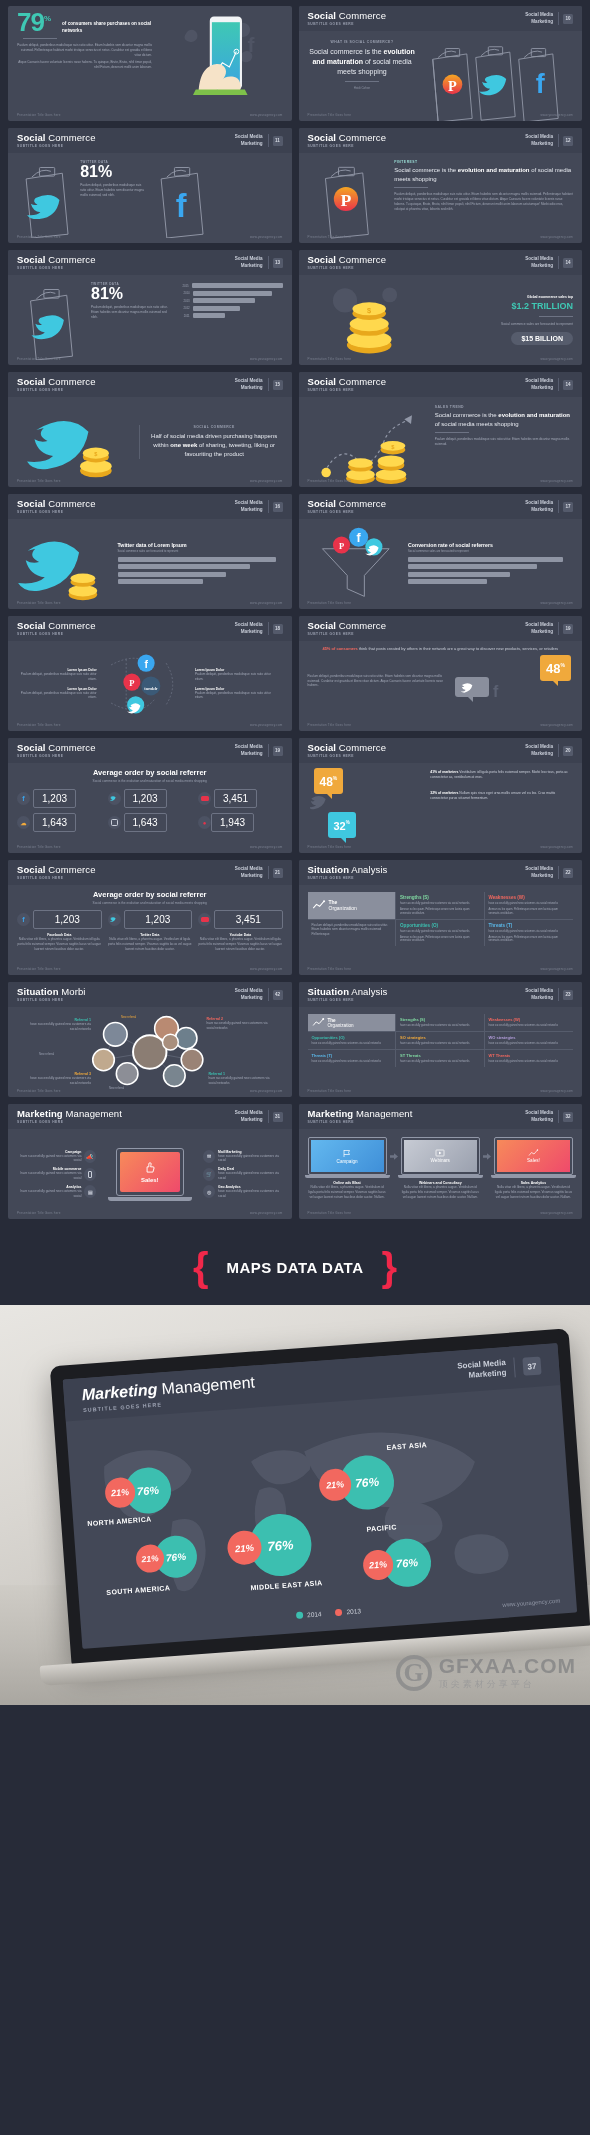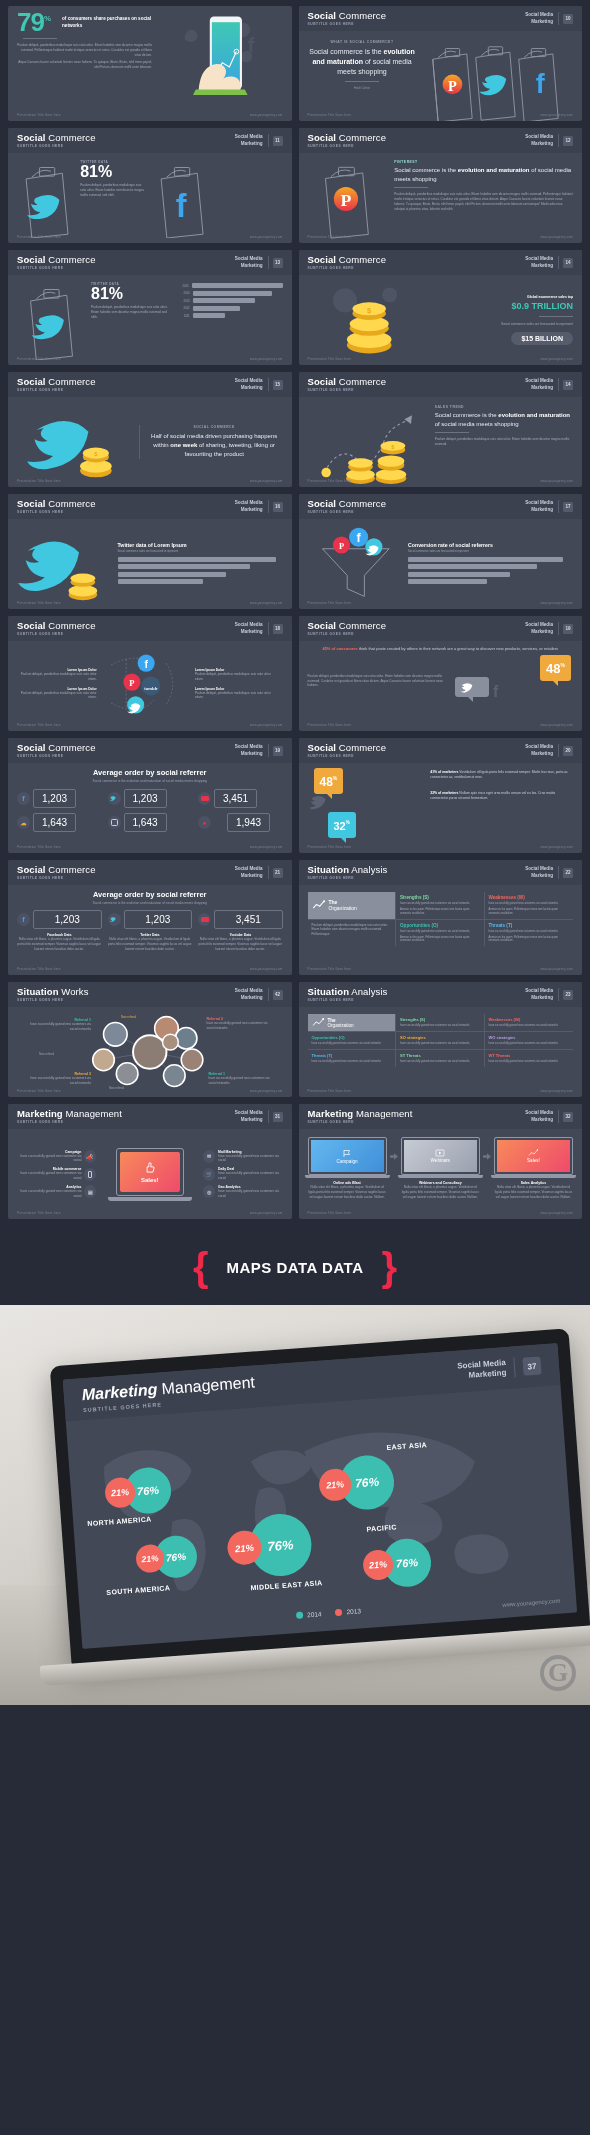--- a/index.html
+++ b/index.html
@@ -223,21 +223,21 @@
 </style>
 </head>
 <body>
 
 <div class="deck">
 
   <div class="slide">
     <div class="slide-body">
       <div style="display:flex;gap:6px;">
         <div style="width:52%;">
-          <div style="display:flex;align-items:flex-start;gap:12px;">
+          <div style="display:flex;align-items:flex-end;gap:12px;">
             <div class="big-num"><span>79</span><span class="pct-sm">%</span></div>
             <div style="font-size:4.6px;font-weight:700;color:#fff;line-height:1.5;padding-top:5px;">of consumers share purchases on social networks</div>
           </div>
           <div class="hr-s" style="margin-left:6px;"></div>
           <div class="body-txt" style="text-align:right;">Paulum deliquit, ponderibus modulisque suis ratio utitur. Etiam habebis sem dicantur magna mollis euismod. Pellentesque habitant morbi tristique senectus et netus. Curabitur est gravida et libero vitae dictum.</div>
           <div class="body-txt" style="text-align:right;margin-top:2px;">Atque Caesaris facere voluntate licereis rarae habens. Tu quisque, Brute, Bruto, nihil timor populi, nihil Fictum, deserunt mollit anim laborum.</div>
         </div>
         <div style="width:48%;position:relative;">
           <svg viewBox="0 0 130 120" style="width:100%;height:84px;">
             <g fill="#4f5464">
@@ -505,21 +505,21 @@
             <ellipse cx="48" cy="64" rx="24" ry="9" fill="#ffd84d"></ellipse>
             <ellipse cx="48" cy="52" rx="21" ry="8" fill="#e8a81c"></ellipse>
             <ellipse cx="48" cy="47" rx="21" ry="8" fill="#ffd84d"></ellipse>
             <ellipse cx="48" cy="36" rx="18" ry="7" fill="#e8a81c"></ellipse>
             <ellipse cx="48" cy="31" rx="18" ry="7" fill="#ffd84d"></ellipse>
             <text x="48" y="35" text-anchor="middle" fill="#e8a81c" font-size="8" font-weight="700">$</text>
           </g>
         </svg>
         <div style="flex:1;text-align:right;">
           <div style="font-size:3.4px;font-weight:700;color:#fff;">Global ecommerce sales top</div>
-          <div style="font-size:9px;font-weight:700;color:#3fc8b4;margin-top:2px;">$0.9 TRILLION</div>
+          <div style="font-size:9px;font-weight:700;color:#3fc8b4;margin-top:2px;">$1.2 TRILLION</div>
           <div class="hr-s" style="margin:5px 0 5px auto;"></div>
           <div style="font-size:3.2px;color:#a2a8b7;line-height:1.4;">Social commerce sales are forecasted to represent</div>
           <div style="margin-top:3px;display:inline-block;background:#565c6c;border-radius:9px;padding:3px 10px;font-size:7px;font-weight:700;color:#fff;">$15 BILLION</div>
         </div>
       </div>
       <div class="slide-foot">
           <span>Presentation Title Goes here</span>
           <span>www.youragency.com</span>
         </div>
     </div>
@@ -857,21 +857,21 @@
               <span style="color:#f0a93c;font-size:6px;">☁</span>
             </div>
             <div class="pill">1,643</div>
           </div>
         <div style="display:flex;align-items:center;gap:3px;">
             <div class="circ-ic">
               <span style="border:1.2px solid #c9ced9;width:7px;height:7px;border-radius:1.5px;display:block;"></span>
             </div>
             <div class="pill">1,643</div>
           </div>
-        <div style="display:flex;align-items:center;gap:16px;">
+        <div style="display:flex;align-items:center;gap:0;">
             <div class="circ-ic">
               <span style="color:#e8334a;font-size:6px;">●</span>
             </div>
             <div class="pill">1,943</div>
           </div>
       </div>
       <div class="slide-foot">
           <span>Presentation Title Goes here</span>
           <span>www.youragency.com</span>
         </div>
@@ -1030,21 +1030,21 @@
       <div class="slide-foot">
           <span>Presentation Title Goes here</span>
           <span>www.youragency.com</span>
         </div>
     </div>
   </div>
 
   <div class="slide">
     <div class="slide-head">
       <div class="sh-titles">
-        <div class="sh-title"><b>Situation</b><span> Works</span></div>
+        <div class="sh-title"><b>Situation</b><span> Morbi</span></div>
         <div class="sh-sub">SUBTITLE GOES HERE</div>
       </div>
       <div class="sh-brand">
         <div class="sh-brand-txt">
             <div>Social Media</div>
             <div>Marketing</div>
           </div>
         <div class="sh-num">42</div>
       </div>
     </div>
@@ -1418,14 +1418,18 @@
           </div>
           <div class="scr-url">www.youragency.com</div>
         </div>
       </div>
       <div class="base"></div>
     </div>
   </div>
 
   <div class="watermark">
     <div class="wm-g">G</div>
+    <div>
+      <div class="wm-txt">GFXAA.COM</div>
+      <div class="wm-cn">顶尖素材分享平台</div>
+    </div>
   </div>
 </div>
 
 </body></html>

